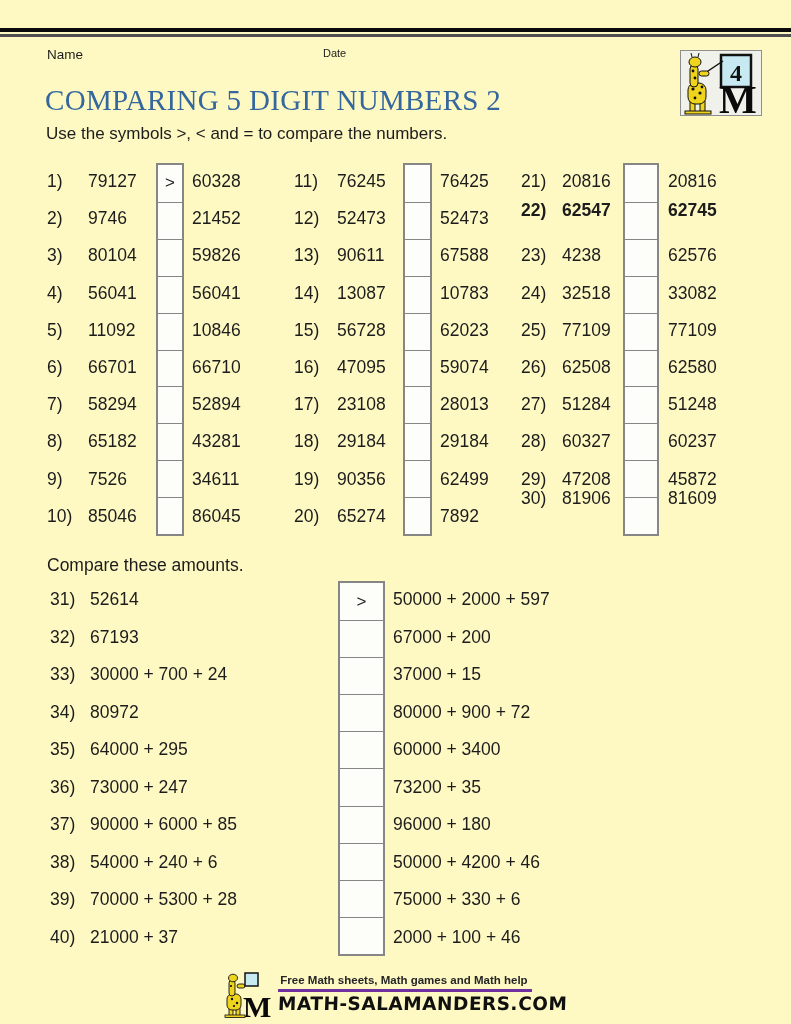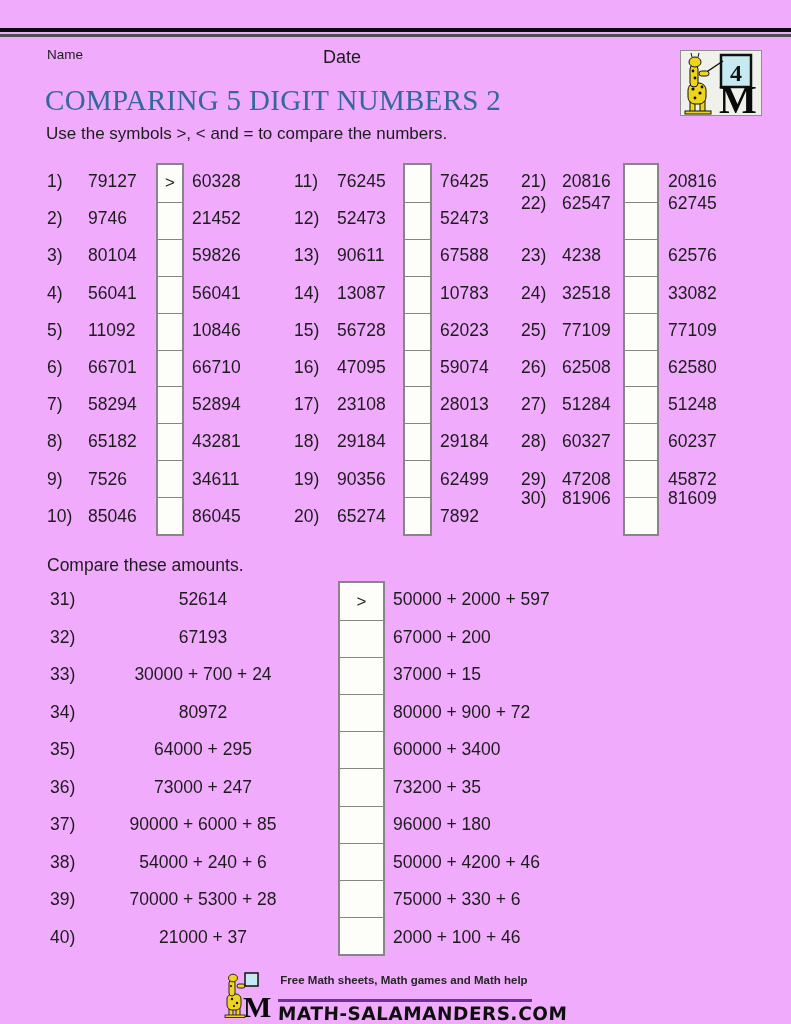--- a/index.html
+++ b/index.html
@@ -1,21 +1,21 @@
 <!DOCTYPE html>
 <html><head>
 <meta charset="utf-8">
 <style>
   html,body{margin:0;padding:0;background:#e9e9e5;}
-  .page{position:relative;width:791px;height:1024px;background:#f0abfc;overflow:hidden;
+  .page{position:relative;width:791px;height:1024px;background:#fef9c3;overflow:hidden;
         font-family:"Liberation Sans",sans-serif;color:#1c1c1c;margin:0 auto;}
   .bar1{position:absolute;left:0;top:28px;width:791px;height:4px;background:#0b0b0b;}
   .bar2{position:absolute;left:0;top:34px;width:791px;height:3px;background:#4f4f4f;}
   .name-label{position:absolute;left:47px;top:47px;font-size:13.5px;}
-  .date-label{position:absolute;left:323px;top:47px;font-size:18px;}
+  .date-label{position:absolute;left:323px;top:47px;font-size:11px;}
   .badge{position:absolute;left:680px;top:50px;width:82px;height:66px;background:#f0f1eb;
          border:1px solid #8f8f8f;box-sizing:border-box;}
   .page-title{position:absolute;left:45px;top:84px;font-family:"Liberation Serif",serif;
          font-size:29px;color:#33679e;letter-spacing:.3px;white-space:nowrap;}
   .instruction{position:absolute;left:46px;top:124px;font-size:17px;}
   .section2-header{position:absolute;left:47px;top:555px;font-size:17.5px;}
 
   .layer{position:absolute;inset:0;}
   .strip{position:absolute;border:2px solid #868686;box-sizing:border-box;display:grid;
          grid-template-rows:repeat(10,1fr);background:#fdfdfa;}
@@ -32,27 +32,27 @@
         font-size:17.5px;}
   .prow span{position:absolute;white-space:nowrap;}
   .col0 .p-num{left:47px;}  .col0 .p-left{left:88px;}  .col0 .p-right{left:192px;}
   .col1 .p-num{left:294px;} .col1 .p-left{left:337px;} .col1 .p-right{left:440px;}
   .col2 .p-num{left:521px;} .col2 .p-left{left:562px;} .col2 .p-right{left:668px;}
 
   .arow{position:absolute;left:0;width:791px;height:37.5px;display:flex;align-items:center;
         font-size:17.5px;}
   .arow span{position:absolute;white-space:nowrap;}
   .a-num{left:50px;}
-  .a-left{left:82px;width:242px;text-align:center;}
+  .a-left{left:90px;width:242px;text-align:left;}
   .a-right{left:393px;}
 
   .footer{position:absolute;left:0;top:972px;width:791px;display:flex;justify-content:center;
           align-items:flex-start;gap:3px;}
   .f-text{display:flex;flex-direction:column;align-items:flex-start;}
-  .f-tagline{font-size:11.5px;font-weight:bold;color:#252525;padding:2px 4px 13px 2px;
+  .f-tagline{font-size:11.5px;font-weight:bold;color:#252525;padding:2px 4px 3px 2px;
              border-bottom:3px solid #7030a0;}
   .f-site{font-size:18.5px;font-weight:bold;letter-spacing:.5px;color:#101010;margin-top:1px;
           font-family:"DejaVu Sans",sans-serif;transform:skewX(-2deg);}
 </style>
 </head>
 <body>
 
 <div class="page">
 
   <div class="bar1"></div>
@@ -231,21 +231,21 @@
         <div class="cell"></div>
         <div class="cell"></div>
         <div class="cell"></div>
         <div class="cell"></div>
       </div>
   <div class="prow" style="top: 163px; text-decoration: underline;">
     <span class="p-num">21)</span>
     <span class="p-left">20816</span>
     <span class="p-right">20816</span>
   </div>
-      <div class="prow" style="top: 185px;">
+      <div class="prow" style="top: 192px; font-weight: bold;">
     <span class="p-num">22)</span>
     <span class="p-left">62547</span>
     <span class="p-right">62745</span>
   </div>
       <div class="prow" style="top: 237.4px;">
     <span class="p-num">23)</span>
     <span class="p-left">4238</span>
     <span class="p-right">62576</span>
   </div>
       <div class="prow" style="top: 274.6px;">

